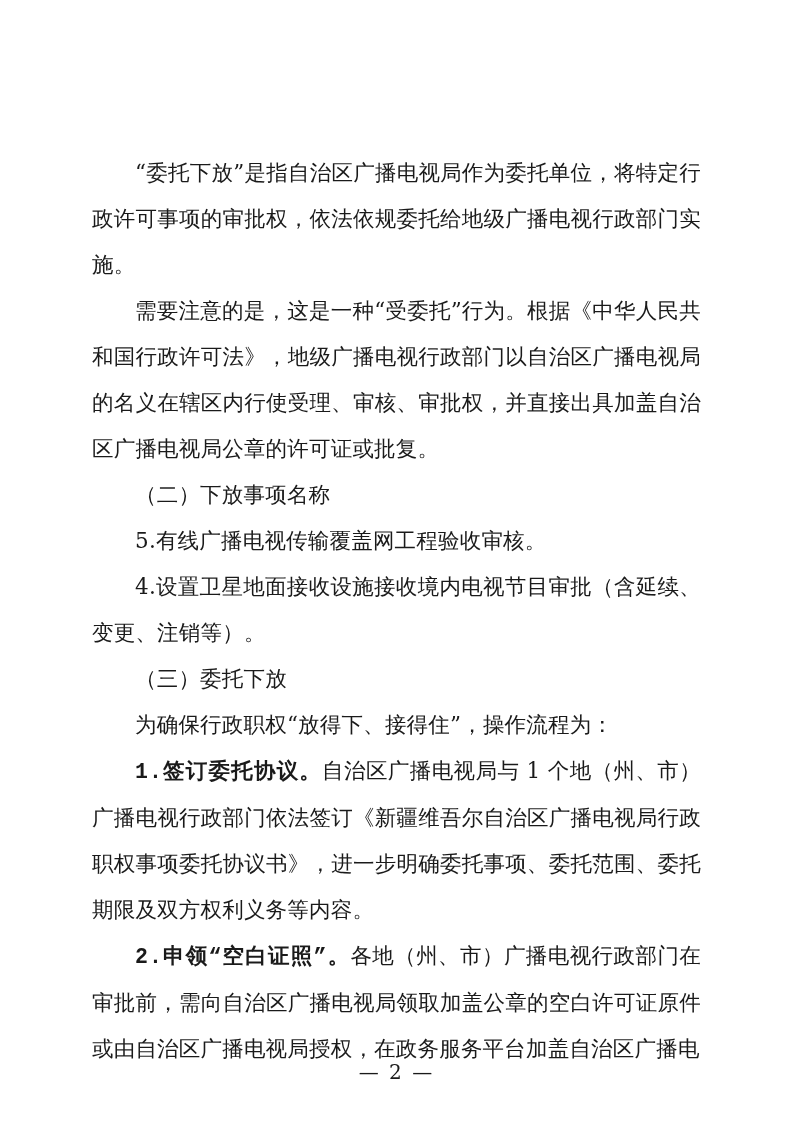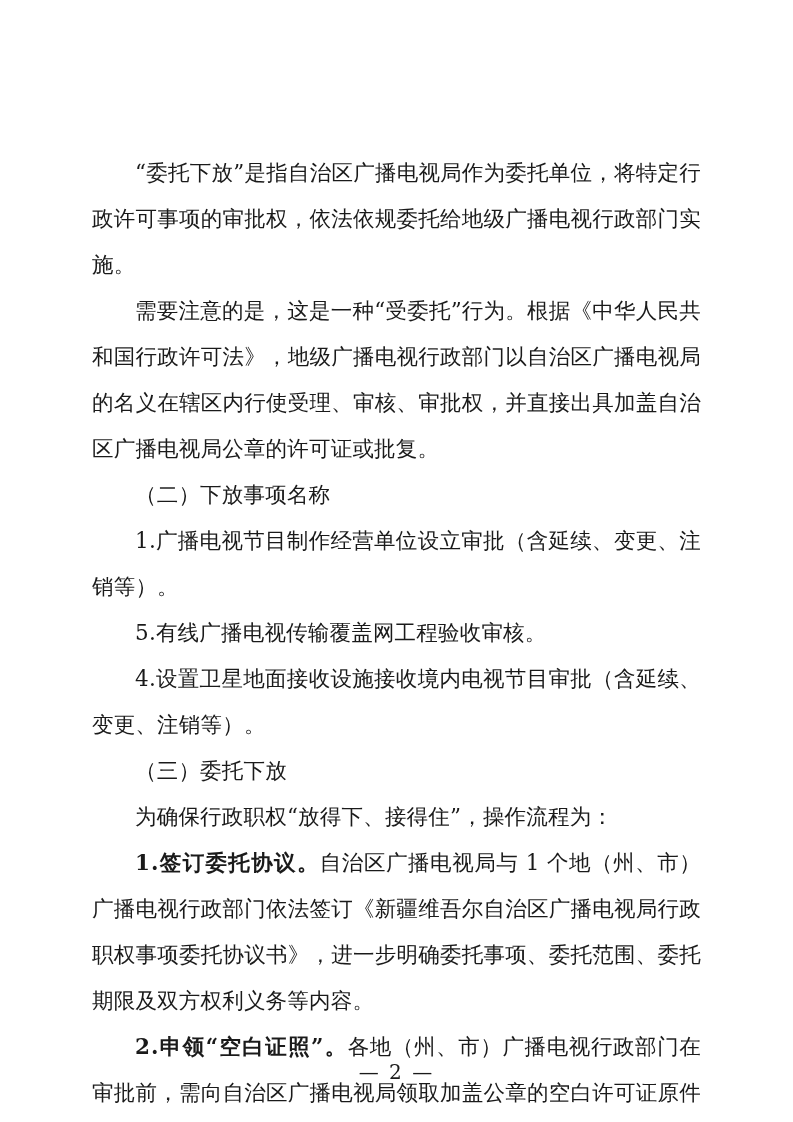--- a/index.html
+++ b/index.html
@@ -31,20 +31,21 @@
     text-justify: inter-ideograph;
     letter-spacing: 0.2px;
   }
   p {
     margin: 0;
     text-indent: 2em;
   }
   .lead-bold {
     font-weight: bold;
     letter-spacing: 1px;
+    font-family: Liberation Mono, monospace;
   }
   .footer {
     position: absolute;
     left: 0;
     right: 0;
     bottom: 58px;
     text-align: center;
     font-size: 20px;
     font-family: "DejaVu Serif", "Liberation Serif", serif;
     color: #1a1a1a;
@@ -52,21 +53,20 @@
   }
 </style>
 </head>
 <body>
 
 <div class="page">
   <div class="body-text">
     <p>“委托下放”是指自治区广播电视局作为委托单位，将特定行政许可事项的审批权，依法依规委托给地级广播电视行政部门实施。</p>
     <p>需要注意的是，这是一种“受委托”行为。根据《中华人民共和国行政许可法》，地级广播电视行政部门以自治区广播电视局的名义在辖区内行使受理、审核、审批权，并直接出具加盖自治区广播电视局公章的许可证或批复。</p>
     <p>（二）下放事项名称</p>
-    <p>1.广播电视节目制作经营单位设立审批（含延续、变更、注销等）。</p>
     <p>5.有线广播电视传输覆盖网工程验收审核。</p>
     <p>4.设置卫星地面接收设施接收境内电视节目审批（含延续、变更、注销等）。</p>
     <p>（三）委托下放</p>
     <p>为确保行政职权“放得下、接得住”，操作流程为：</p>
     <p><span class="lead-bold">1.签订委托协议。</span><span>自治区广播电视局与 1 个地（州、市）广播电视行政部门依法签订《新疆维吾尔自治区广播电视局行政职权事项委托协议书》，进一步明确委托事项、委托范围、委托期限及双方权利义务等内容。</span></p>
     <p><span class="lead-bold">2.申领“空白证照”。</span><span>各地（州、市）广播电视行政部门在审批前，需向自治区广播电视局领取加盖公章的空白许可证原件或由自治区广播电视局授权，在政务服务平台加盖自治区广播电</span></p>
   </div>
   <div class="footer">— 2 —</div>
 </div>
 

